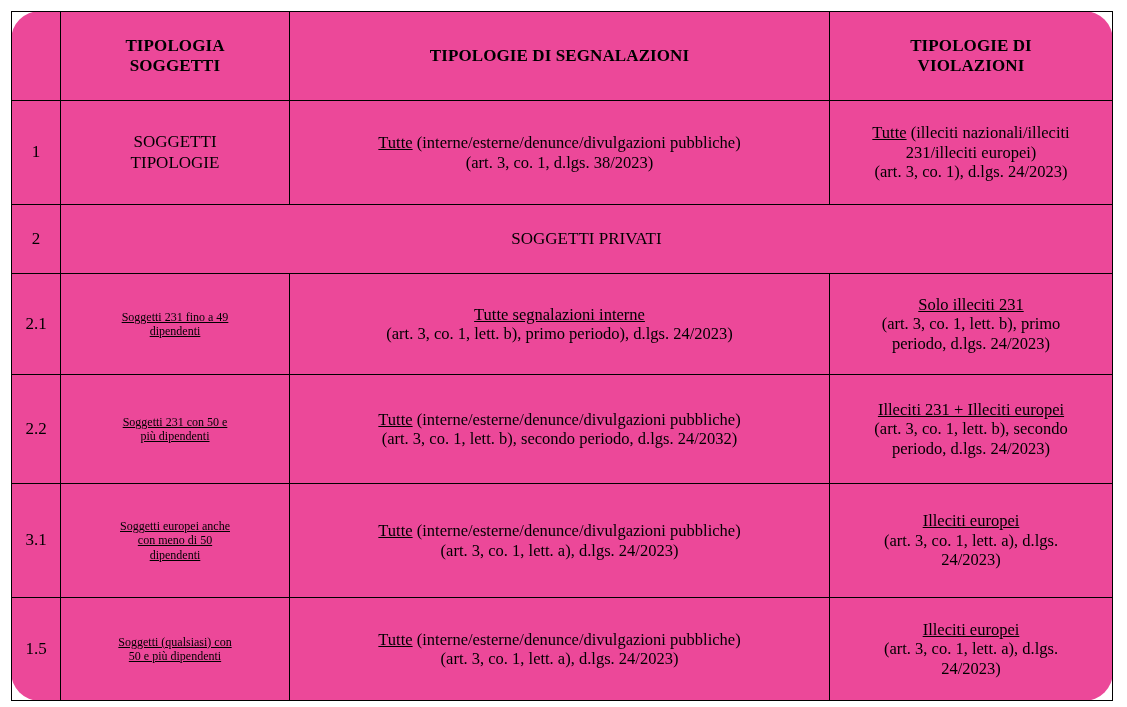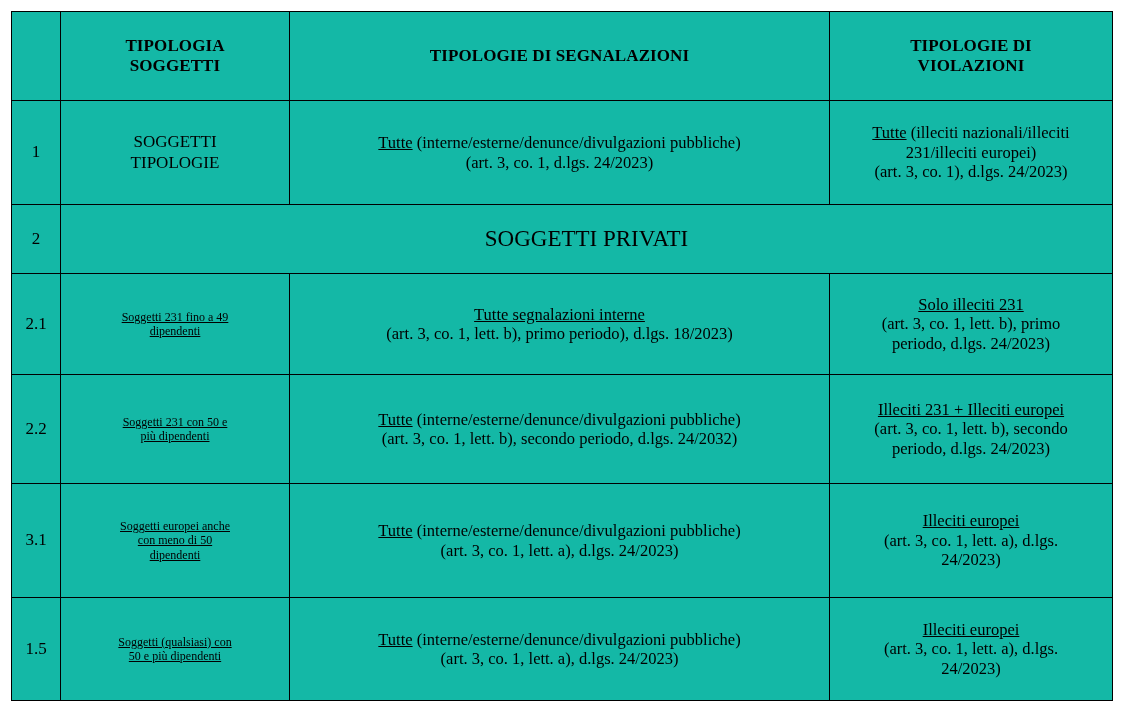--- a/index.html
+++ b/index.html
@@ -23,21 +23,22 @@
     background: #ffffff;
   }
 
   table.matrix {
     position: absolute;
     left: 11px;
     top: 11px;
     width: 1101px;
     border-collapse: collapse;
     table-layout: fixed;
-    background: #14b8a6;
+    background: #ec4899;
+    border-radius: 29px;
   }
 
   table.matrix td,
   table.matrix th {
     border: 1px solid #000000;
     padding: 4px 5px;
     font-weight: normal;
     vertical-align: middle;
     text-align: center;
     line-height: 1.18;
@@ -71,21 +72,21 @@
   }
 
   td.subject-strong {
     font-weight: bold;
     font-size: 17px;
   }
 
   td.section-cell {
     text-align: left;
     font-weight: bold;
-    font-size: 23px;
+    font-size: 17px;
     padding-left: 12px;
   }
 
   
   tr.r1 td   { height: 104px; }
   tr.r2 td   { height: 69px;  }
   tr.r21 td  { height: 101px; }
   tr.r22 td  { height: 109px; }
   tr.r23 td  { height: 114px; }
   tr.r24 td  { height: 103px; }
@@ -136,21 +137,21 @@
         <td class="num-cell">1</td>
         <td class="subject-strong">
           <span class="cell-lines">
             <span class="line">SOGGETTI</span>
             <span class="line">TIPOLOGIE</span>
           </span>
         </td>
         <td class="body-cell">
           <span class="cell-lines">
             <span class="line"><span class="u">Tutte</span><span> (interne/esterne/denunce/divulgazioni pubbliche)</span></span>
-            <span class="line">(art. 3, co. 1, d.lgs. 24/2023)</span>
+            <span class="line">(art. 3, co. 1, d.lgs. 38/2023)</span>
           </span>
         </td>
         <td class="body-cell">
           <span class="cell-lines">
             <span class="line"><span class="u">Tutte</span><span> (illeciti nazionali/illeciti</span></span>
             <span class="line">231/illeciti europei)</span>
             <span class="line">(art. 3, co. 1), d.lgs. 24/2023)</span>
           </span>
         </td>
       </tr>
@@ -164,21 +165,21 @@
         <td class="num-cell">2.1</td>
         <td class="subject-cell">
           <span class="cell-lines u-all">
             <span class="line">Soggetti 231 fino a 49</span>
             <span class="line">dipendenti</span>
           </span>
         </td>
         <td class="body-cell">
           <span class="cell-lines">
             <span class="line u">Tutte segnalazioni interne</span>
-            <span class="line">(art. 3, co. 1, lett. b), primo periodo), d.lgs. 18/2023)</span>
+            <span class="line">(art. 3, co. 1, lett. b), primo periodo), d.lgs. 24/2023)</span>
           </span>
         </td>
         <td class="body-cell">
           <span class="cell-lines">
             <span class="line u">Solo illeciti 231</span>
             <span class="line">(art. 3, co. 1, lett. b), primo</span>
             <span class="line">periodo, d.lgs. 24/2023)</span>
           </span>
         </td>
       </tr>

